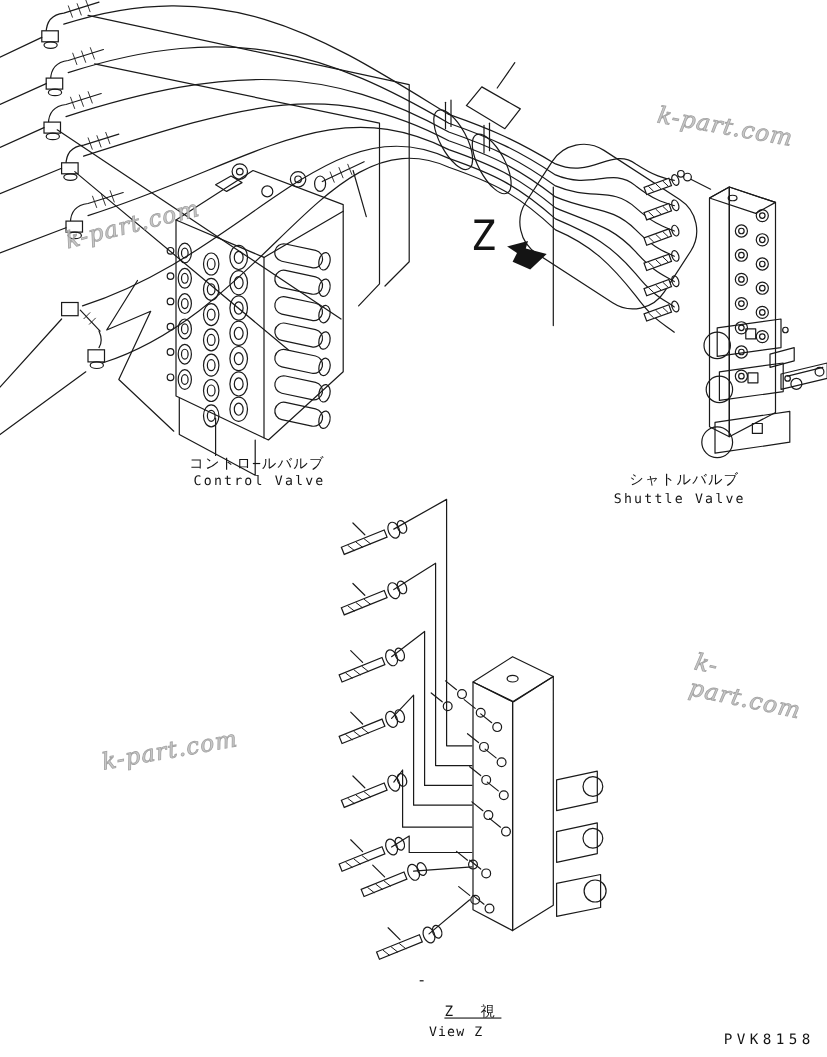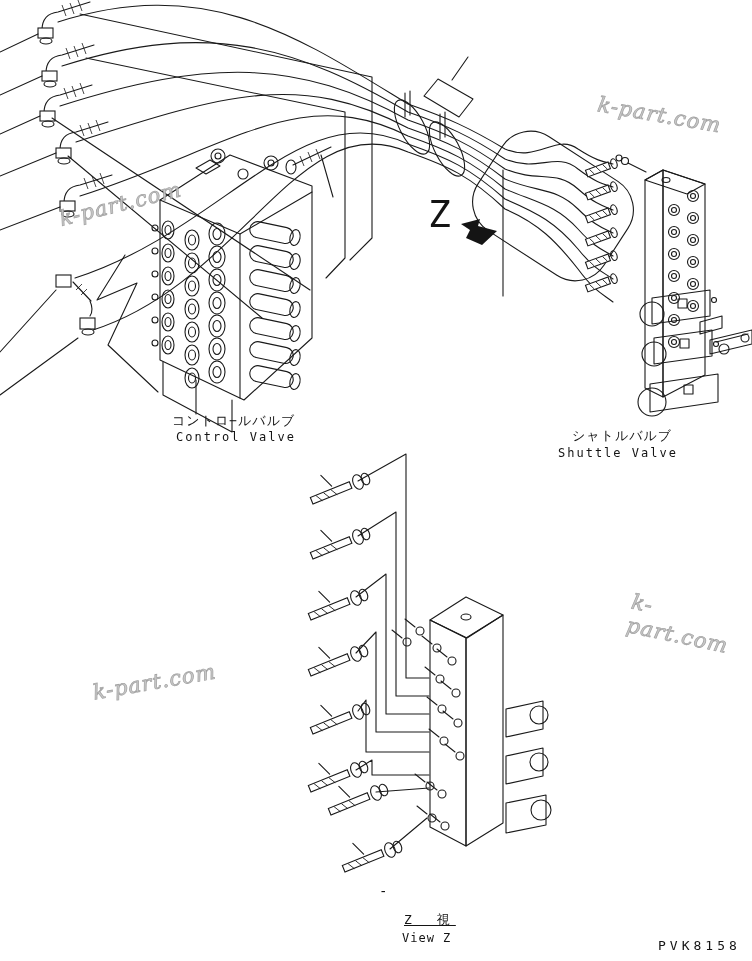--- a/index.html
+++ b/index.html
@@ -512,21 +512,21 @@
 
   <div class="lbl viewmark" style="left:428px;top:192px;">Z</div>
 
   <div class="lbl jp" style="left:172px;top:412px;">コントロ−ルバルブ</div>
   <div class="lbl en" style="left:176px;top:430px;">Control Valve</div>
 
   <div class="lbl jp" style="left:572px;top:427px;">シャトルバルブ</div>
   <div class="lbl en" style="left:558px;top:446px;">Shuttle Valve</div>
 
   <div class="lbl jp" style="left:404px;top:911px;letter-spacing:6px;text-decoration:underline;">Z　視</div>
-  <div class="lbl en" style="left:402px;top:931px;letter-spacing:1px;">View Z</div>
+  <div class="lbl en" style="left:390px;top:931px;letter-spacing:1px;">View Z</div>
 
   <div class="lbl dash" style="left:379px;top:883px;">-</div>
 
   <div class="lbl docnum" style="left:658px;top:938px;">PVK8158</div>
 
   <div class="wm" style="left:597px;top:103px;transform:rotate(10deg);">k-part.com</div>
   <div class="wm" style="left:58px;top:192px;transform:rotate(-14deg);">k-part.com</div>
   <div class="wm" style="left:628px;top:602px;transform:rotate(12deg);">k-part.com</div>
   <div class="wm" style="left:92px;top:670px;transform:rotate(-10deg);">k-part.com</div>
 </div>

